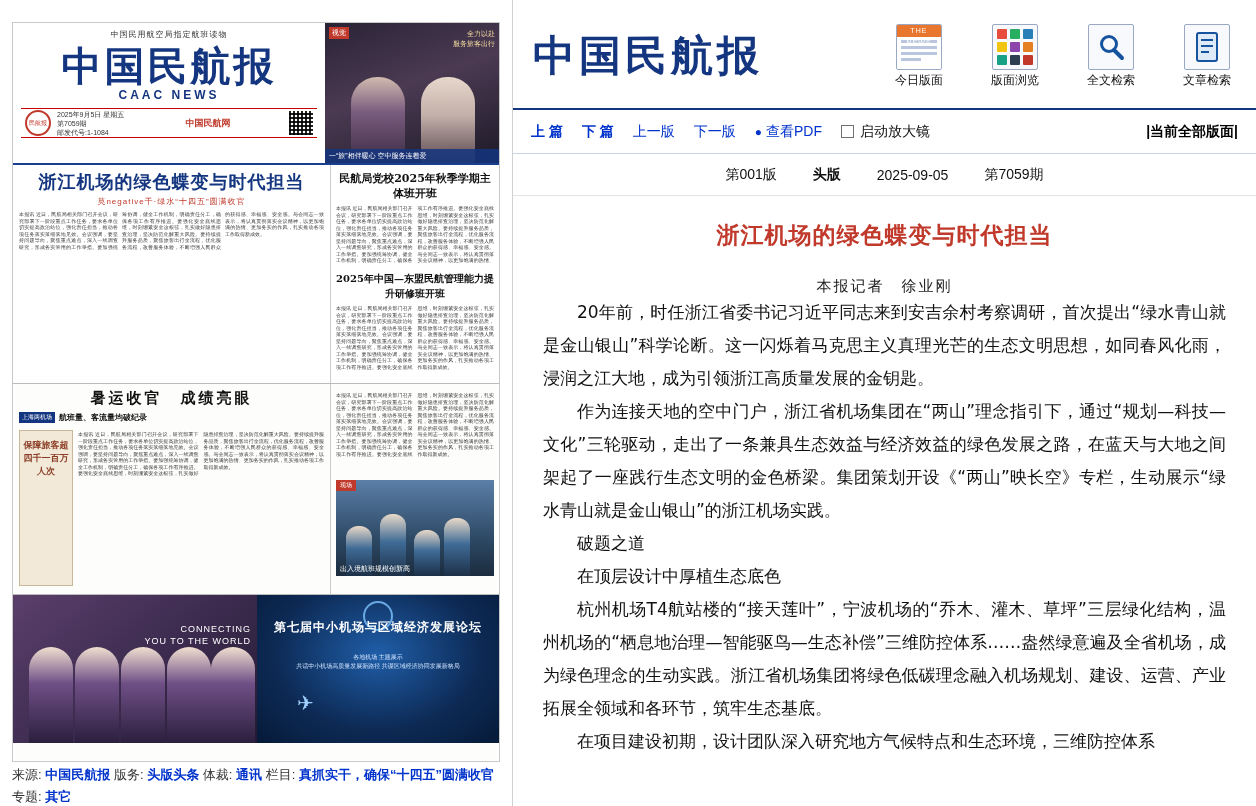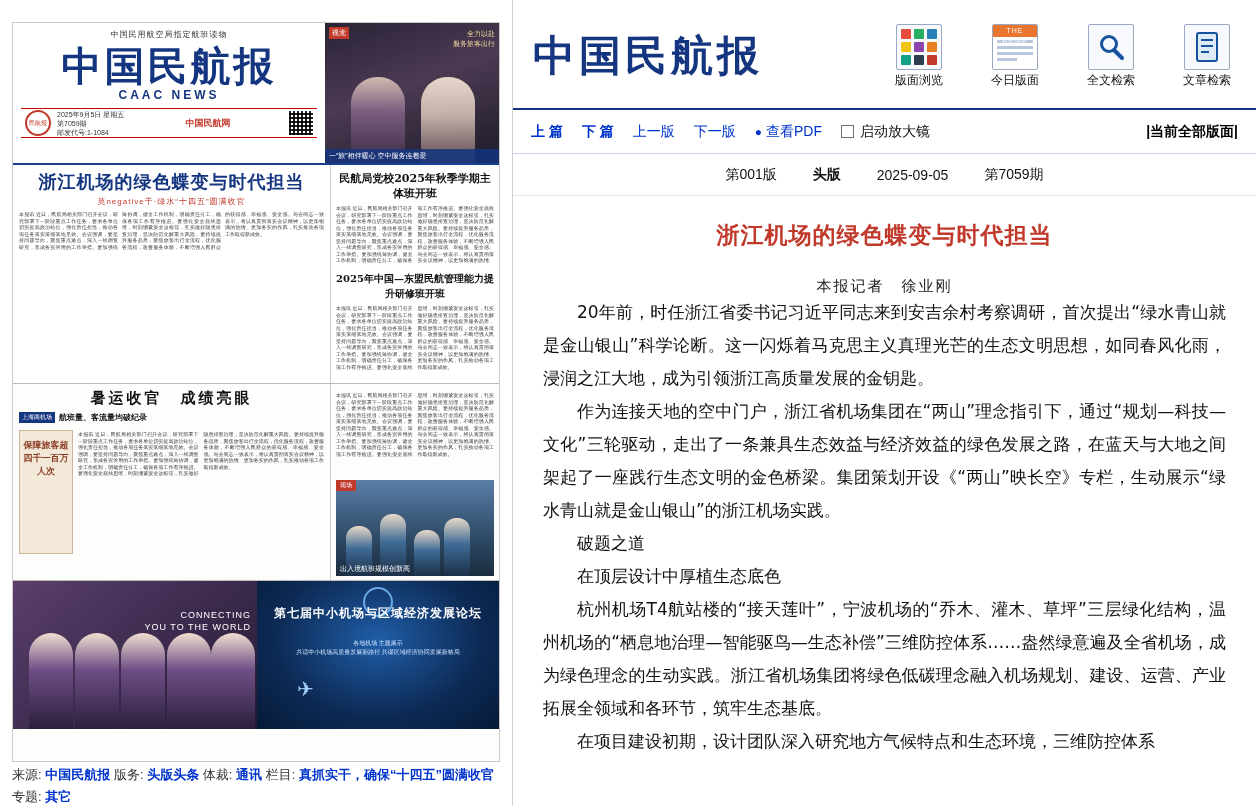--- a/index.html
+++ b/index.html
@@ -215,21 +215,21 @@
     display: flex; align-items: center; gap: 4px; margin-top: 4px;
   }
   .np-subhead-bar .bluetag {
     background: #14357f; color: #fff; font-size: 6px; padding: 1px 3px;
   }
   .np-subhead-bar .t {
     font-size: 8px; font-weight: bold; color: #111;
   }
   .np-sidebox {
     float: left;
-    width: 54px; height: 124px;
+    width: 54px; height: 156px;
     margin: 3px 5px 2px 0;
     background: #f3e9d8;
     border: 1px solid #c8b79b;
     color: #8a3b24;
     font-size: 9px;
     text-align: center;
     line-height: 13px;
     padding-top: 8px;
     font-weight: bold;
   }
@@ -547,46 +547,46 @@
   </div>
 
   <div class="right-panel">
 
     <div class="r-header">
       <div class="r-logo">中国民航报</div>
       <div class="r-tools">
 
         <div class="tool">
           <div class="ic">
+            <div class="ic-news">
+              <div class="hd">THE NEWS</div>
+              <div class="ln"></div>
+                <div class="ln"></div>
+                <div class="ln"></div>
+              <div class="ln" style="width:20px"></div>
+            </div>
+          </div>
+          <div class="lb">今日版面</div>
+        </div>
+
+        <div class="tool">
+          <div class="ic">
             <div class="ic-grid">
               <i style="background:#e74c3c"></i>
                 <i style="background:#27ae60"></i>
                 <i style="background:#2980b9"></i>
               <i style="background:#f1c40f"></i>
                 <i style="background:#8e44ad"></i>
                 <i style="background:#e67e22"></i>
               <i style="background:#16a085"></i>
                 <i style="background:#2c3e50"></i>
                 <i style="background:#c0392b"></i>
             </div>
           </div>
           <div class="lb">版面浏览</div>
-        </div>
-
-        <div class="tool">
-          <div class="ic">
-            <div class="ic-news">
-              <div class="hd">THE NEWS</div>
-              <div class="ln"></div>
-                <div class="ln"></div>
-                <div class="ln"></div>
-              <div class="ln" style="width:20px"></div>
-            </div>
-          </div>
-          <div class="lb">今日版面</div>
         </div>
 
         <div class="tool">
           <div class="ic">
             <svg width="30" height="30" viewBox="0 0 30 30" aria-hidden="true">
               <circle cx="13" cy="12" r="7.5" fill="none" stroke="#16539e" stroke-width="3"></circle>
               <line x1="18" y1="18" x2="26" y2="26" stroke="#16539e" stroke-width="4" stroke-linecap="round"></line>
             </svg>
           </div>
           <div class="lb">全文检索</div>

